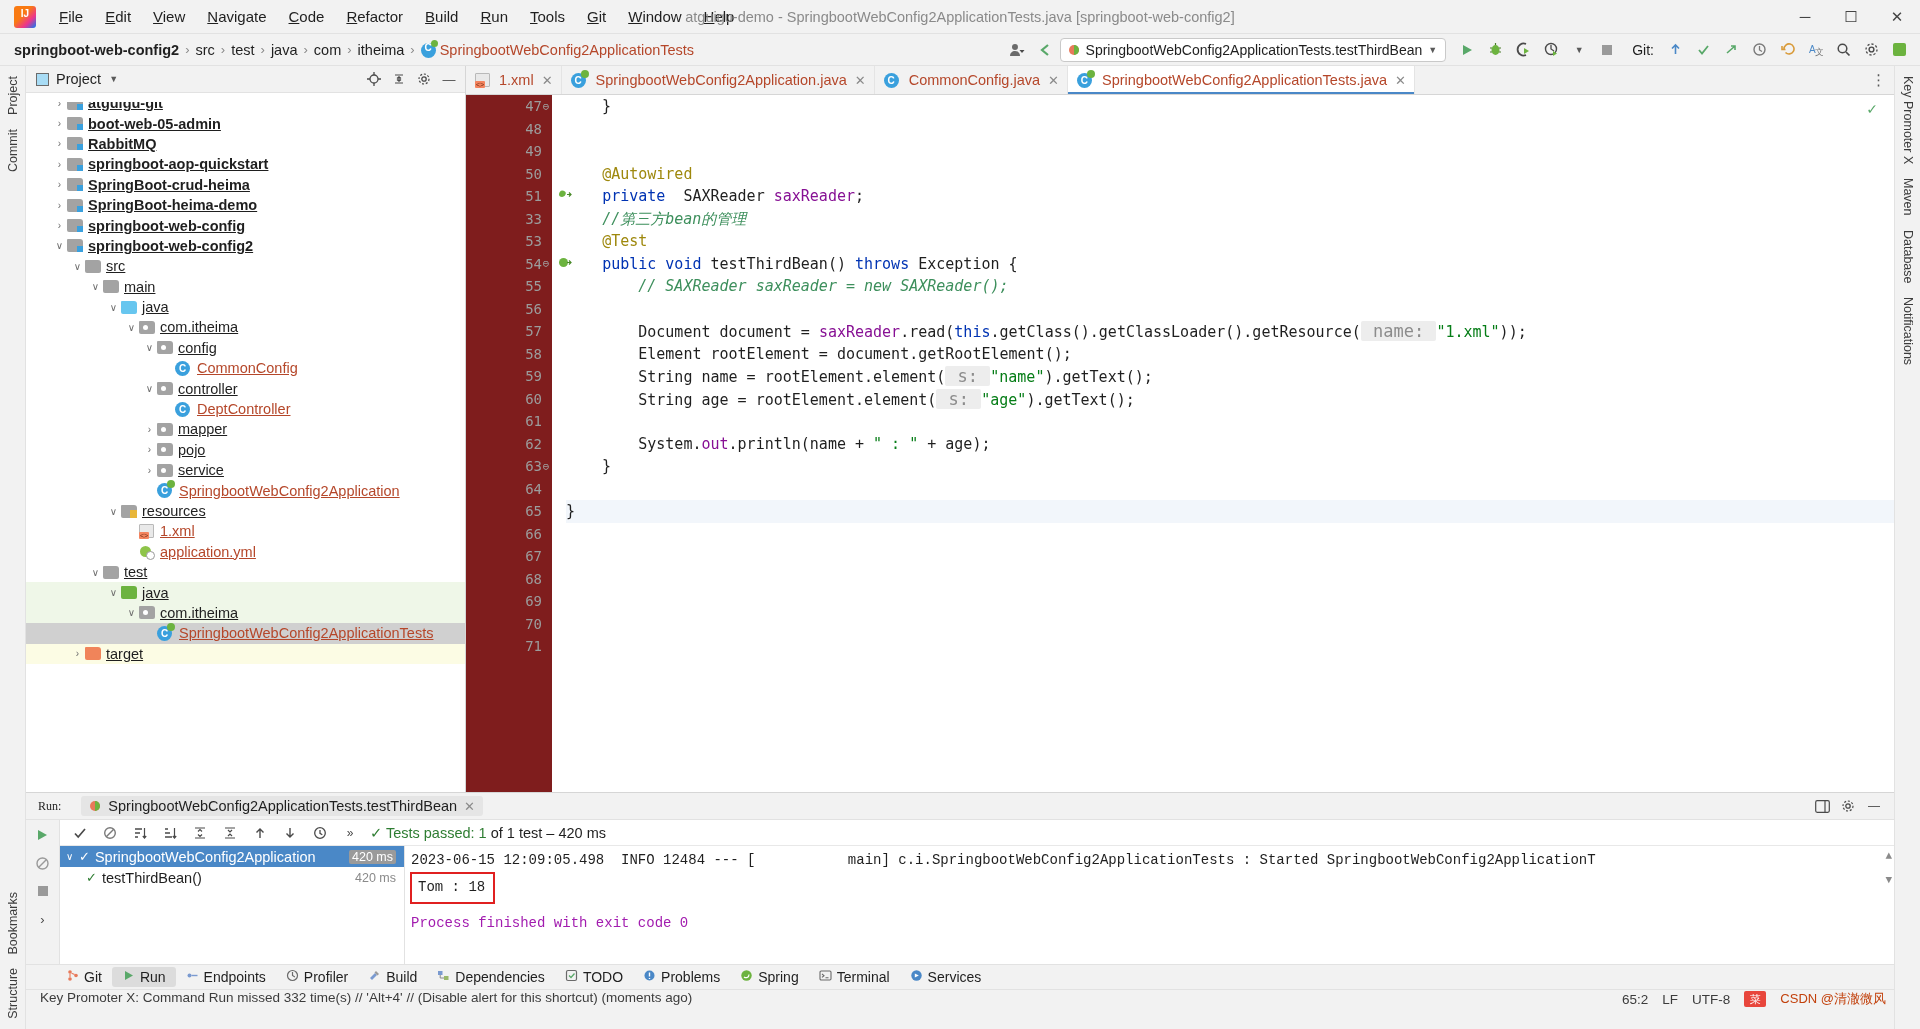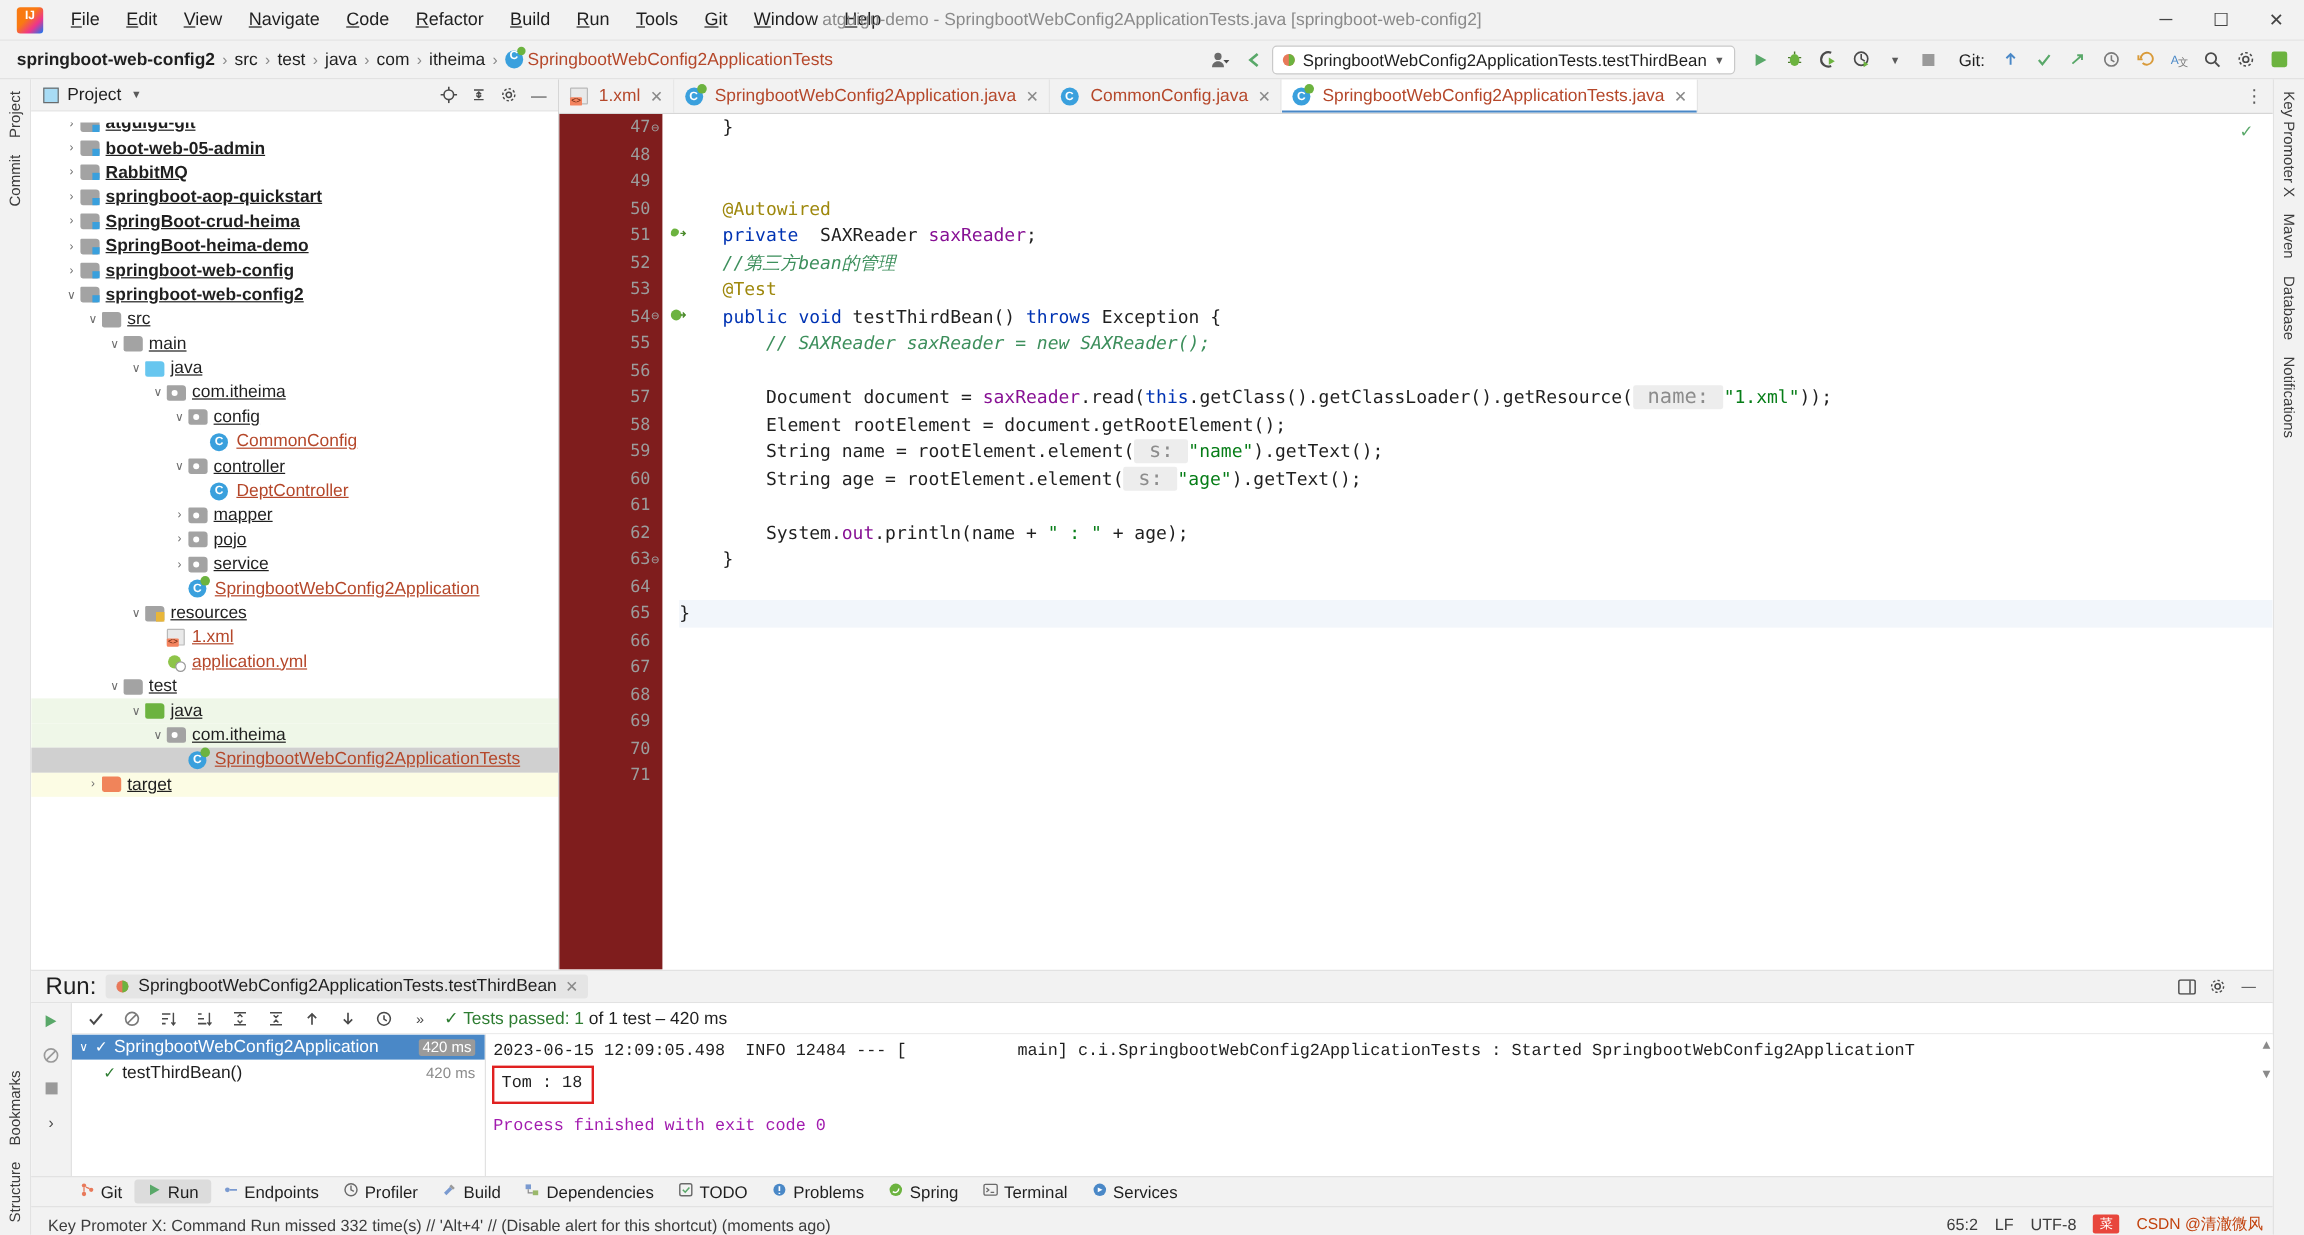--- a/index.html
+++ b/index.html
@@ -137,21 +137,21 @@
   .cmt{color:#3d8f5c;font-style:italic;}
   .str{color:#067d17;}
   .fld{color:#871094;}
   .typ{color:#1f1f1f;}
   .hint{background:#ededed;color:#8c8c8c;font-size:17px;border-radius:2px;padding:0 2px;font-style:normal;}
   .check-mark{position:absolute;right:16px;top:6px;color:#59a869;font-size:14px;}
 
   
   .runpanel{height:172px;flex:none;background:#fff;border-top:1px solid #d6d6d6;display:flex;flex-direction:column;}
   .run-head{height:27px;background:#f2f2f2;display:flex;align-items:center;border-bottom:1px solid #e2e2e2;flex:none;padding-left:12px;}
-  .run-title{font-size:20px;margin-right:8px;}
+  .run-title{font-size:12px;margin-right:20px;font-family:Liberation Serif, serif;}
   .run-tab{display:flex;align-items:center;gap:7px;font-size:14.5px;padding:2px 8px;background:#e5e5e5;border-radius:3px;}
   .run-tab .x{color:#8a8a8a;font-size:13px;}
   .run-head-right{margin-left:auto;display:flex;align-items:center;gap:6px;padding-right:10px;color:#5a5a5a;}
   .run-body{flex:1;display:flex;min-height:0;}
   .run-toolbar{width:34px;flex:none;background:#f2f2f2;display:flex;flex-direction:column;align-items:center;padding-top:4px;gap:6px;border-right:1px solid #e2e2e2;}
   .rt-btn{width:24px;height:22px;display:flex;align-items:center;justify-content:center;font-size:13px;color:#4a4a4a;}
   .run-main{flex:1;display:flex;flex-direction:column;min-width:0;}
   .run-topbar{height:26px;display:flex;align-items:center;gap:10px;padding:0 10px;border-bottom:1px solid #e8e8e8;flex:none;background:#fff;}
   .rb-icon{width:20px;height:20px;display:flex;align-items:center;justify-content:center;color:#4a4a4a;font-size:12px;}
   .run-status{font-size:14.5px;}
@@ -165,21 +165,21 @@
   .console{flex:1;position:relative;font-family:Liberation Mono, monospace;font-size:14px;padding:4px 0 0 6px;overflow:hidden;background:#fff;min-width:0;}
   .cline{white-space:pre;line-height:21px;}
   .cline.green{color:#a21caf;}
   .redbox{position:absolute;left:5px;top:26px;border:2px solid #e02020;padding:3px 8px 4px 6px;}
   .console-scroll{position:absolute;right:2px;top:4px;display:flex;flex-direction:column;gap:12px;color:#8a8a8a;font-size:11px;}
 
   
   .toolbtns{height:25px;background:#f2f2f2;display:flex;align-items:center;border-top:1px solid #e2e2e2;flex:none;padding-left:30px;gap:0px;}
   .tbtn{display:flex;align-items:center;gap:5px;font-size:14px;padding:2px 10px;white-space:nowrap;}
   .tbtn.active{background:#dcdcdc;border-radius:3px;}
-  .statusbar{height:24px;background:#f2f2f2;display:flex;align-items:flex-end;border-top:1px solid #e2e2e2;flex:none;padding:0 8px 0 14px;font-size:13.5px;color:#3c3c3c;}
+  .statusbar{height:40px;background:#f2f2f2;display:flex;align-items:flex-start;border-top:1px solid #e2e2e2;flex:none;padding:0 8px 0 14px;font-size:13.5px;color:#3c3c3c;}
   .sb-right{margin-left:auto;display:flex;align-items:center;gap:14px;}
   .sb-logo{width:22px;height:16px;background:#e8463c;border-radius:2px;position:relative;}
   .sb-logo:after{content:"菜";position:absolute;left:0;right:0;top:0;font-size:11px;color:#fff;text-align:center;line-height:16px;}
   .wm{color:#c2410c;font-size:13px;}
   .triangle-r{width:0;height:0;border-left:9px solid #59a869;border-top:5.5px solid transparent;border-bottom:5.5px solid transparent;display:inline-block;}
   .sq-stop{width:10px;height:10px;background:#9a9a9a;display:inline-block;}
 </style>
 </head>
 <body>
 
@@ -584,21 +584,21 @@
                   <span>50</span>
                 </div>
                 <div class="gline">
                   <span>51</span>
                   <span class="gmark"><svg width="15" height="13" viewBox="0 0 15 13">
                       <path d="M1 6.5C1 3 4 1 7 3.5 9 5 7 9 4 9c-2 0-3-1-3-2.5z" fill="#6cb33f"></path>
                       <path d="M9 6.5h4M11 4.5l2 2-2 2" stroke="#4a8a2a" stroke-width="1.2" fill="none"></path>
                     </svg></span>
                 </div>
                 <div class="gline">
-                  <span>52</span>
+                  <span>33</span>
                 </div>
                 <div class="gline">
                   <span>53</span>
                 </div>
                 <div class="gline">
                   <span>54</span>
                   <span class="gmark"><svg width="15" height="13" viewBox="0 0 15 13">
                       <circle cx="5.5" cy="6.5" r="4.5" fill="#6cb33f"></circle>
                       <path d="M9 6.5h4M11 4.5l2 2-2 2" stroke="#4a8a2a" stroke-width="1.2" fill="none"></path>
                     </svg></span>

